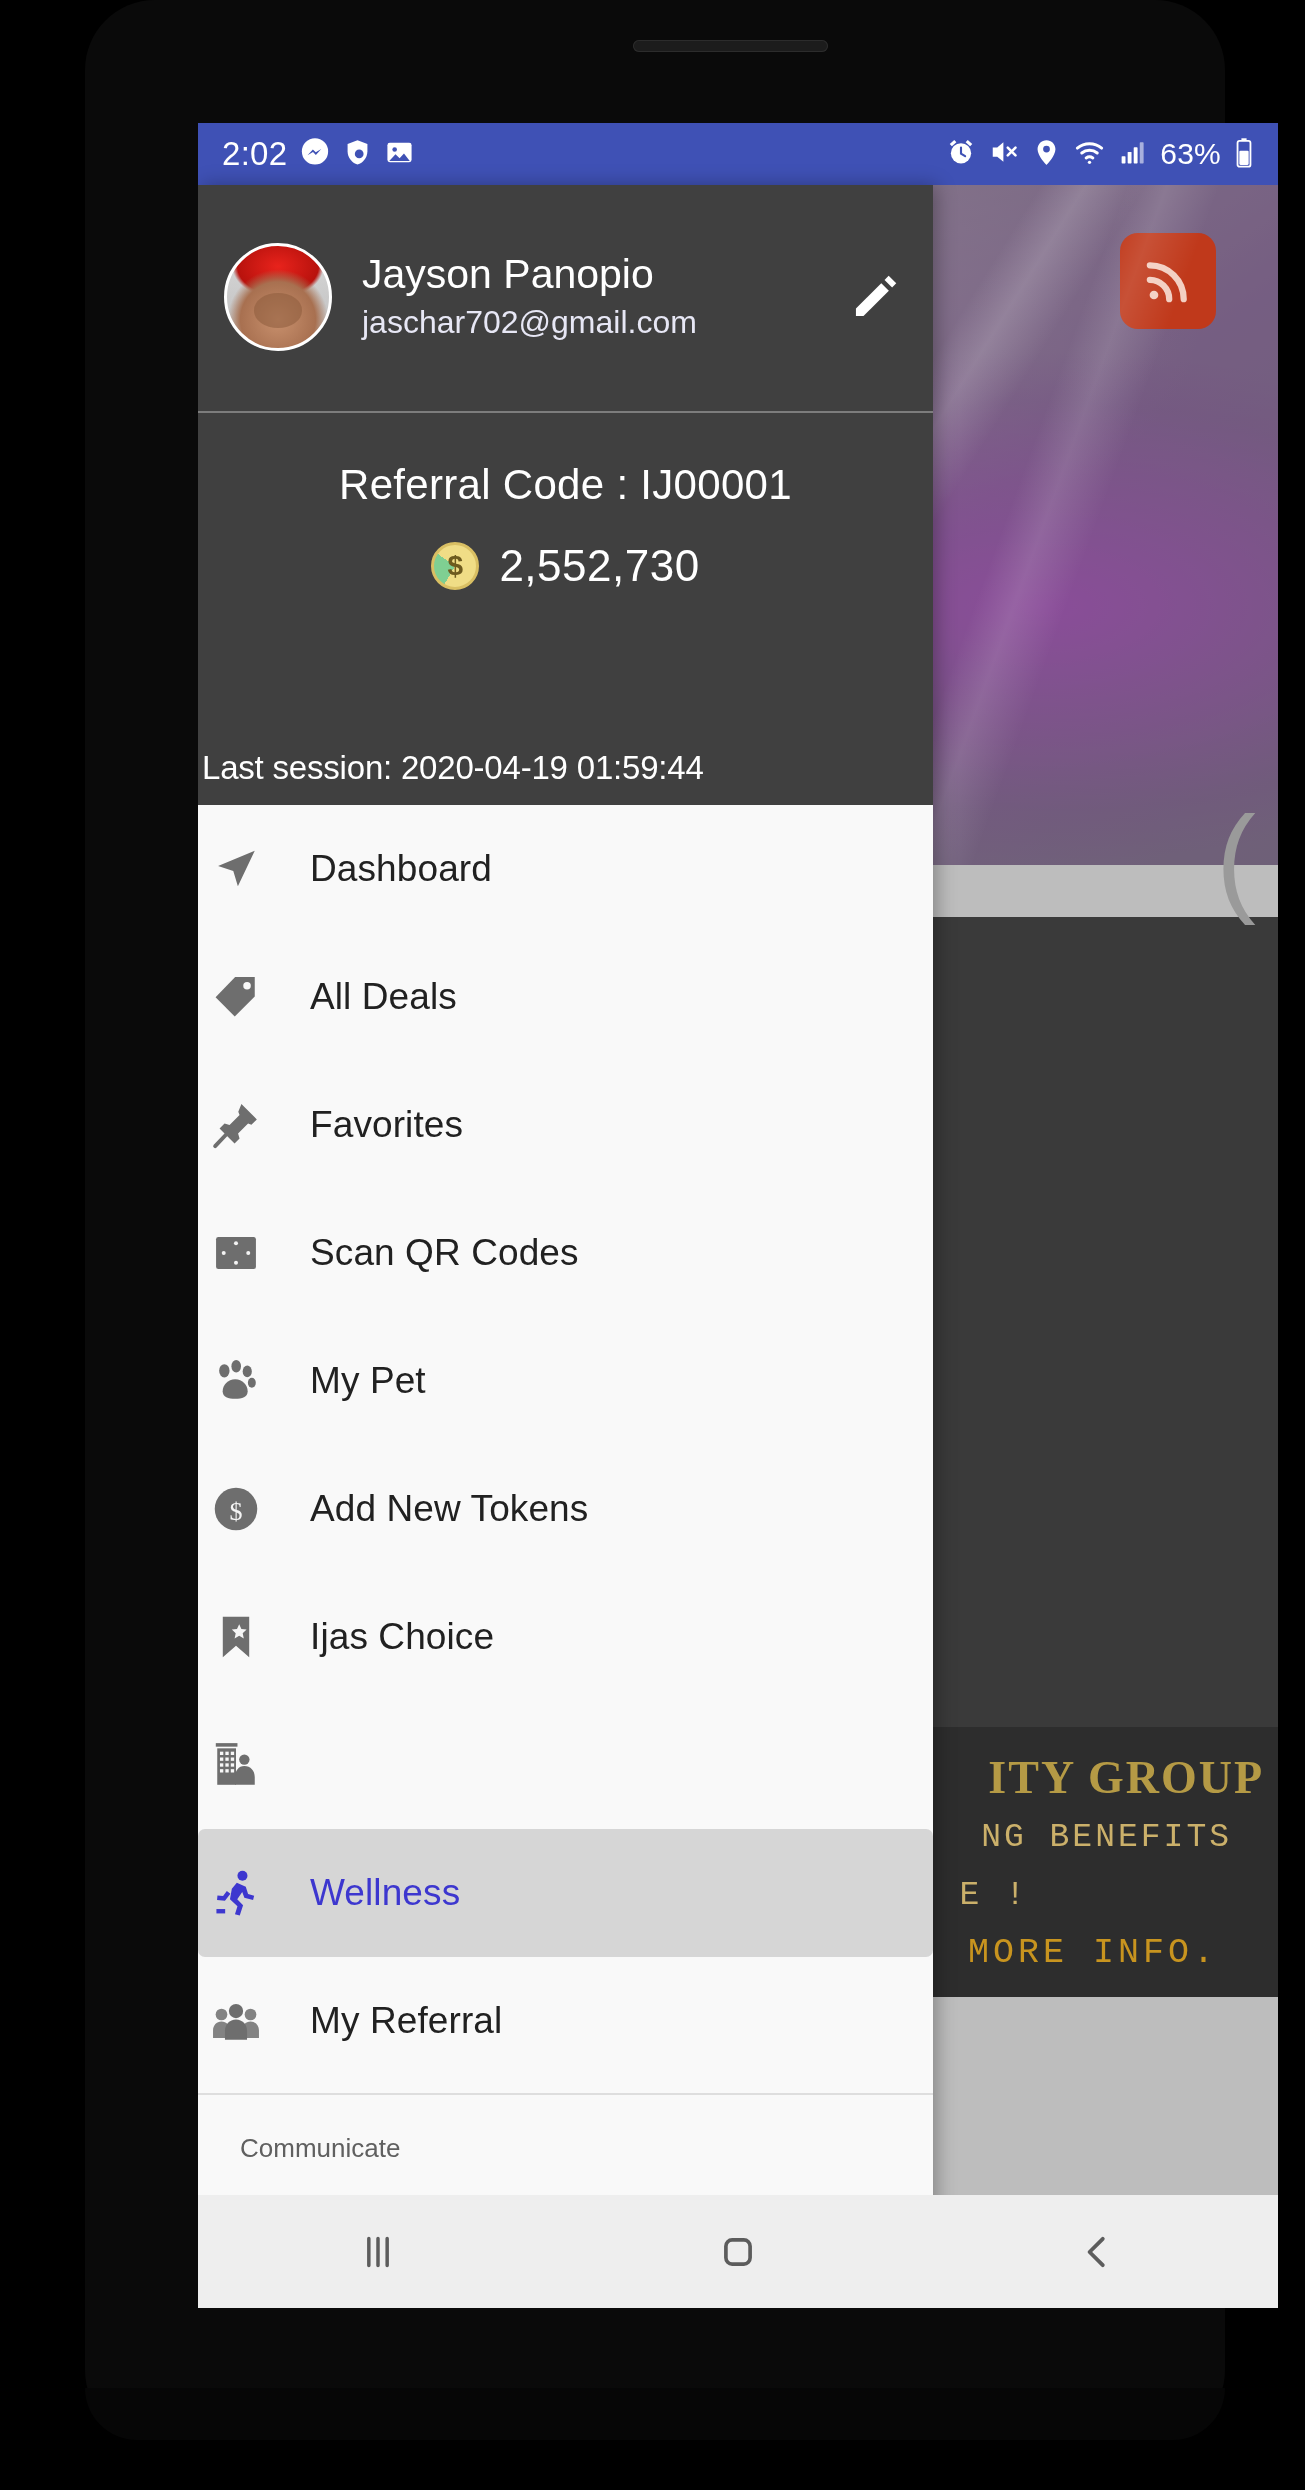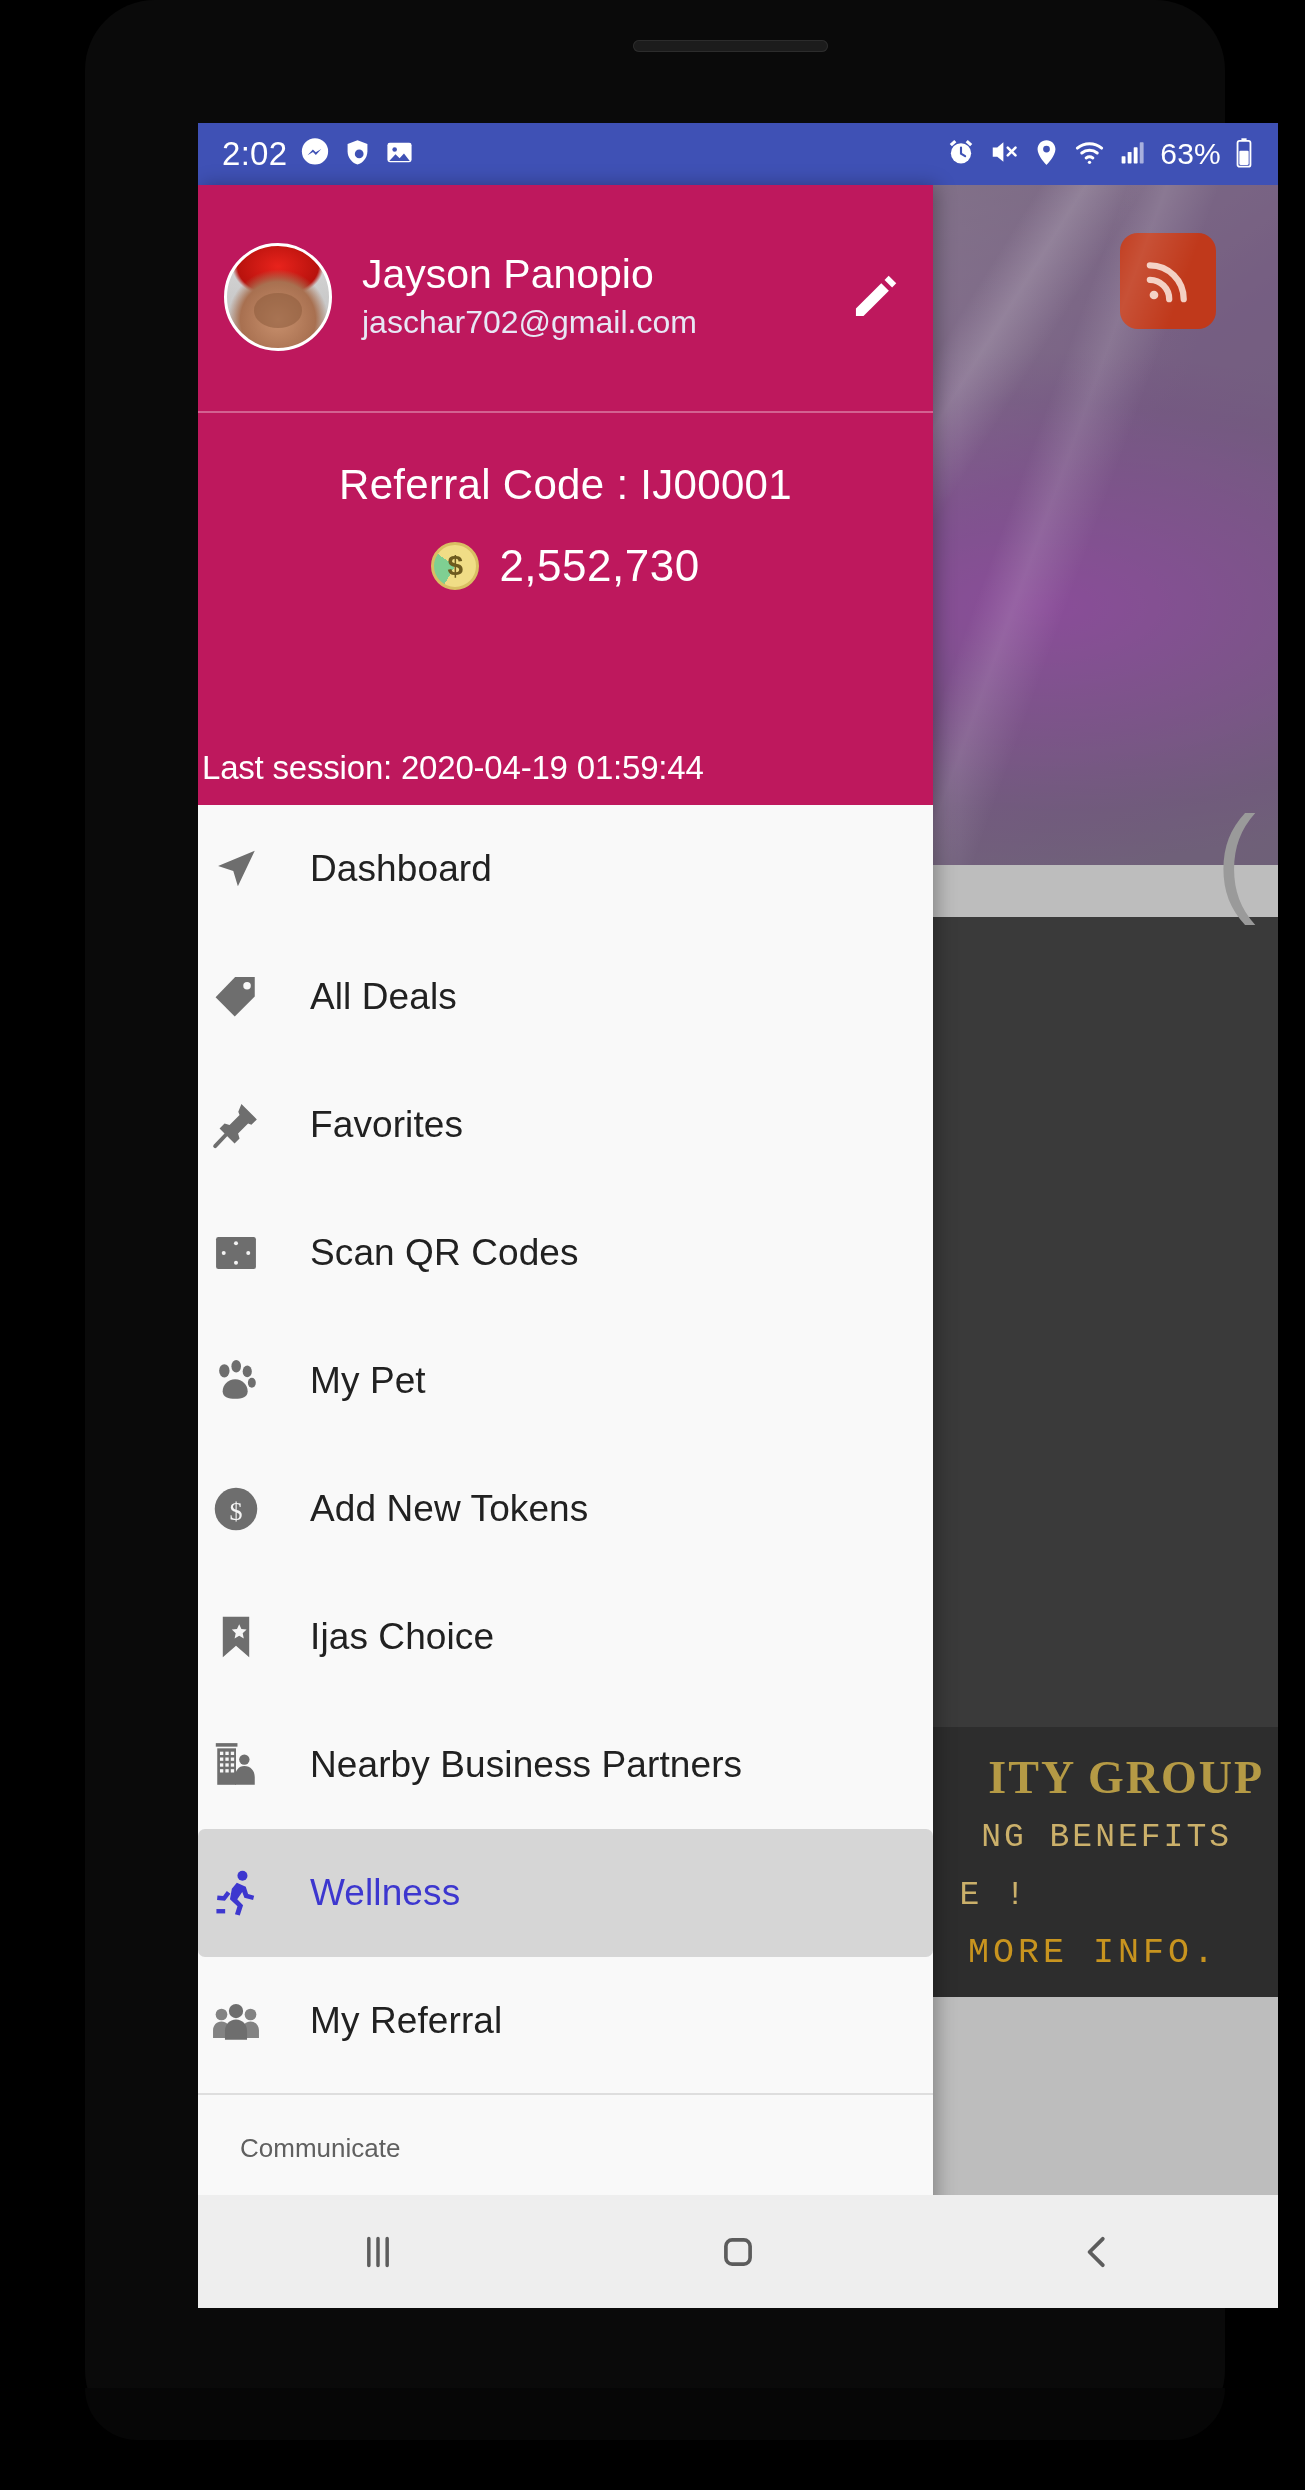--- a/index.html
+++ b/index.html
@@ -149,21 +149,21 @@
   
   #nav-drawer{
     position:absolute; left:0; top:62px;
     width:735px; height:2123px;
     background:#f9f9f9;
     box-shadow:4px 0 18px rgba(0,0,0,.30);
   }
   #drawer-header{
     position:relative;
     width:100%; height:620px;
-    background:#be185d;
+    background:#404040;
   }
   #profile-row{
     position:absolute; left:0; top:58px; width:100%;
     display:flex; align-items:center; padding:0 26px;
   }
   #avatar{
     width:108px; height:108px; border-radius:50%;
     background:
       radial-gradient(circle at 50% 72%, #c9916e 0%, #a87050 42%, rgba(0,0,0,0) 56%),
       radial-gradient(ellipse 64% 44% at 50% 20%, #e8231c 0%, #b8120d 62%, rgba(0,0,0,0) 70%),
@@ -499,21 +499,20 @@
                   <rect x="6.9" y="11.2" width="1.6" height="1.6"></rect>
                   <rect x="9.5" y="11.2" width="1.6" height="1.6"></rect>
                   <rect x="4.3" y="14" width="1.6" height="1.6"></rect>
                   <rect x="6.9" y="14" width="1.6" height="1.6"></rect>
                   <rect x="9.5" y="14" width="1.6" height="1.6"></rect>
                 </g>
                 <circle cx="16" cy="9.4" r="2.5"></circle>
                 <path d="M16 12.5c3 0 5 2.3 5 5.2v3.8h-9.4v-3.8c0-2.9 1.6-5.2 4.4-5.2z"></path>
               </svg>
           </div>
-          <div class="menu-label">Nearby Business Partners</div>
         </div>
 
         <div class="menu-item selected">
           <div class="menu-icon">
             <svg width="50" height="50" viewBox="0 0 24 24" fill="#3d37cf">
                 <circle cx="15.1" cy="3.7" r="2.4"></circle>
                 <path d="M12.4 7.1l4.3 1.9 1.1 3.5 2.9.8-.5 2.1-4.2-1.1-1-2.8-2.4 3.5 2.8 2.9-1.6 4.9-2.3-.6 1.2-3.8-3.6-3.4.9-5.1z"></path>
                 <path d="M9.3 12.4l-2.6 3.3-3.8-.3.2-2.2 2.7.2 1.8-2.4z"></path>
                 <path d="M2.6 19.7h4.2v2.1H2.6z"></path>
               </svg>

